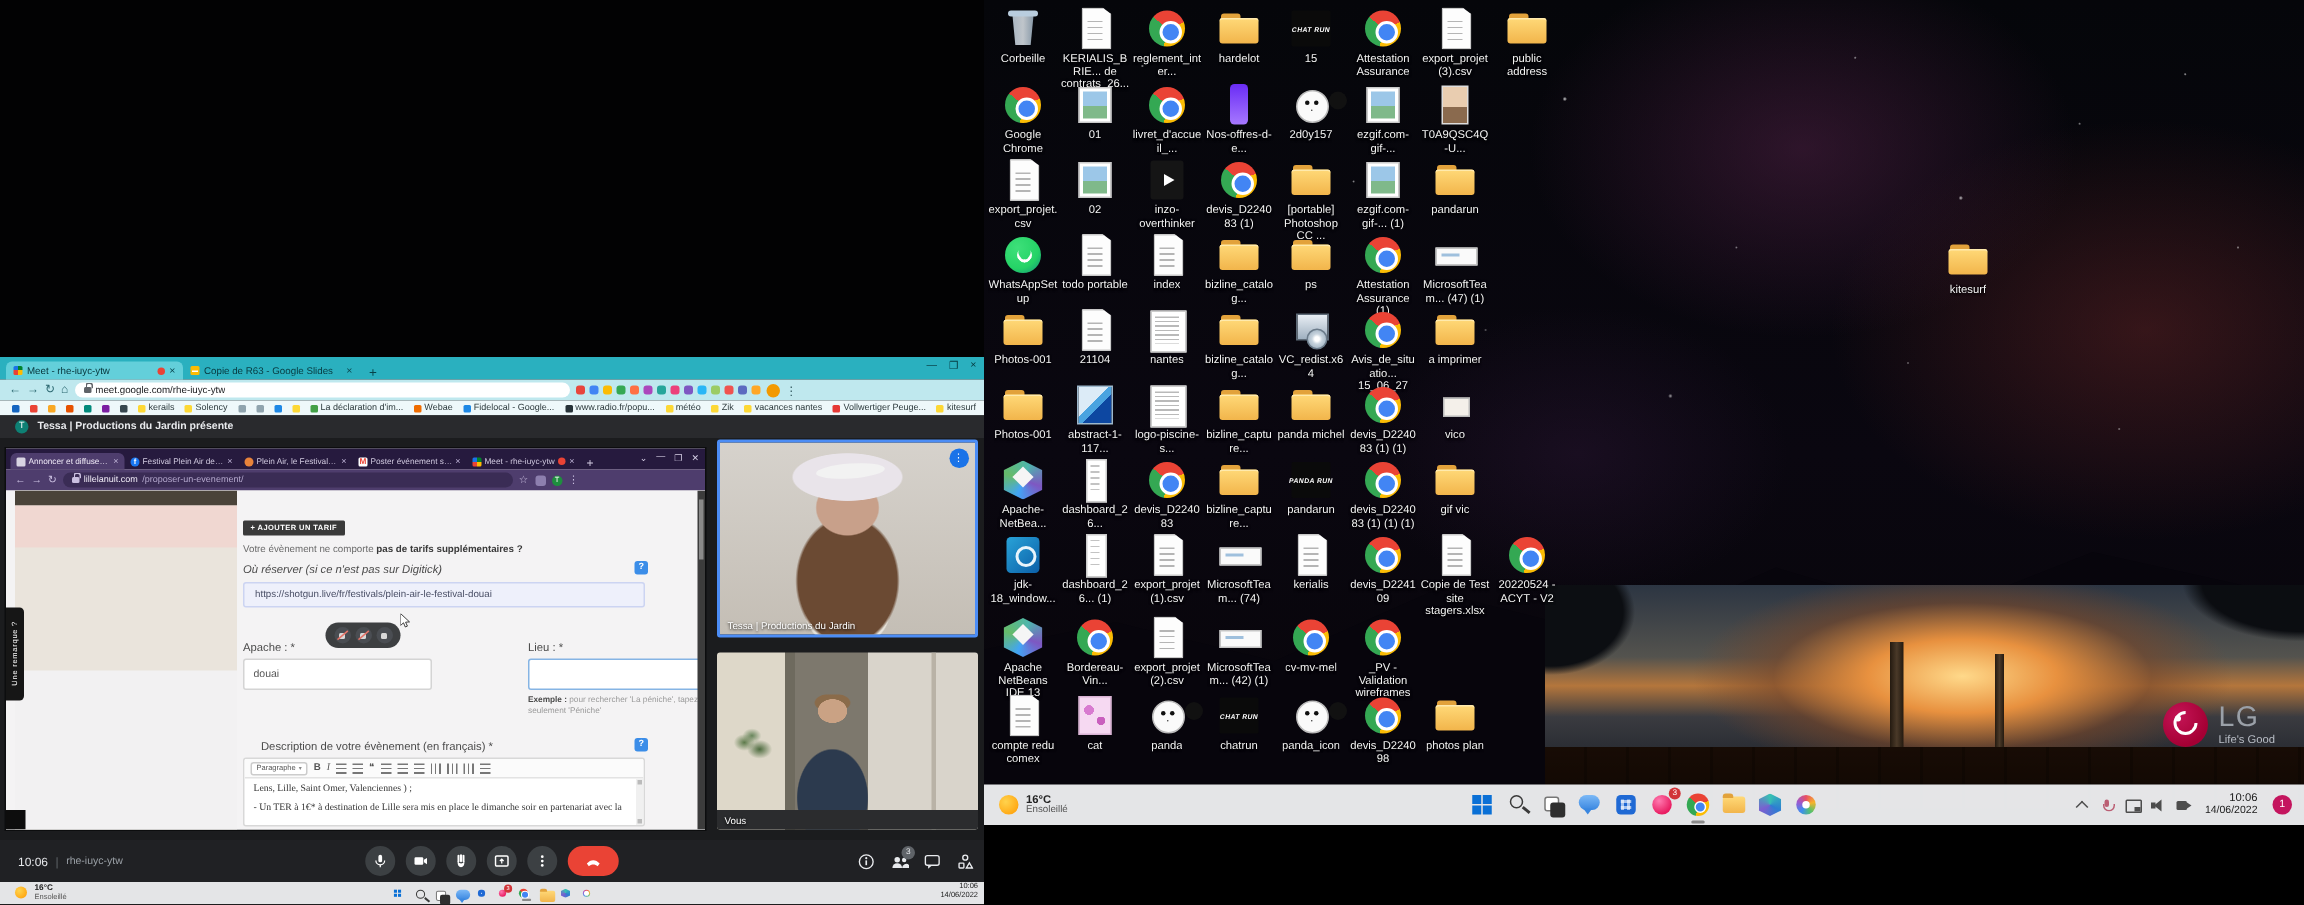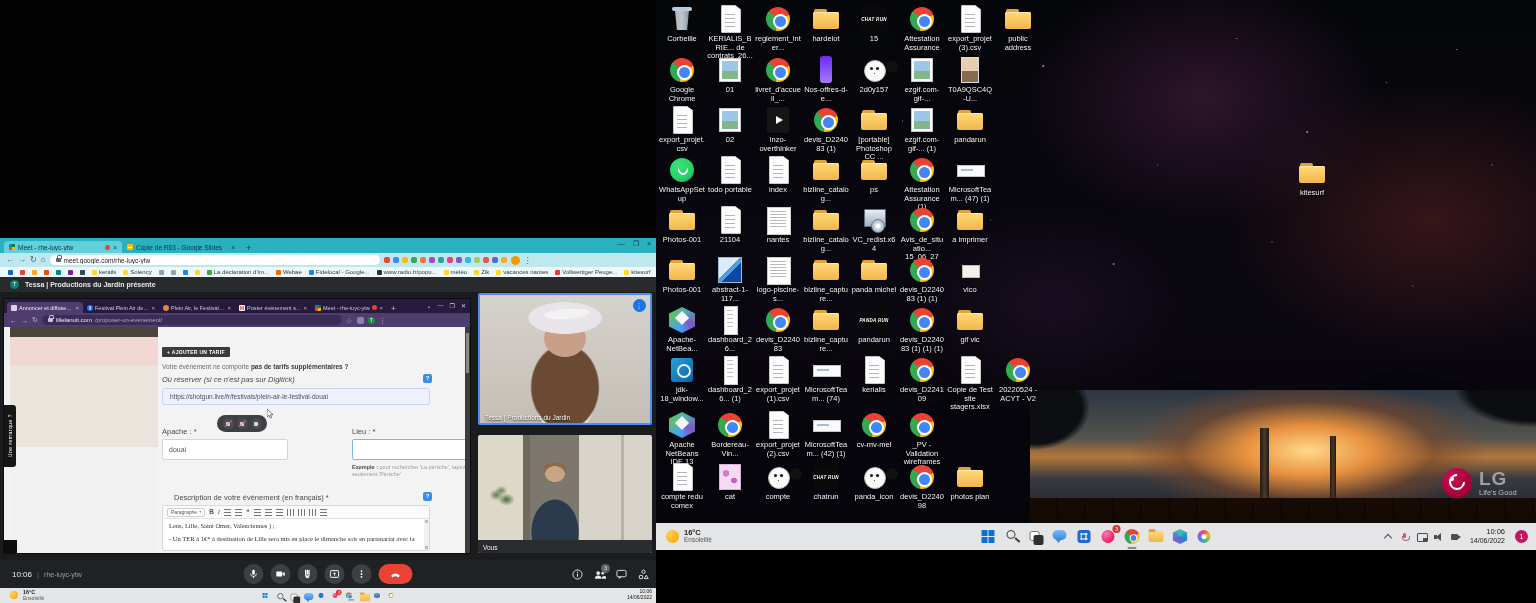--- a/index.html
+++ b/index.html
@@ -42,21 +42,21 @@
   #pier-tree-l{position:absolute;left:-20px;top:0;width:120px;height:90px;background:
       radial-gradient(80px 60px at 20% 20%,#0c0e12 60%,transparent 70%);}
   #pier-tree-r{position:absolute;right:-30px;top:-10px;width:160px;height:80px;background:
       radial-gradient(110px 55px at 80% 10%,#0b0d11 60%,transparent 72%);}
 
   
   #lg-logo{position:absolute;left:786px;top:468px;display:flex;align-items:center;gap:7px;}
   #lg-mark{width:30px;height:30px;border-radius:50%;background:radial-gradient(circle at 35% 32%,#c41456,#a50034 70%);position:relative;}
   #lg-mark .lg-eye{position:absolute;left:8px;top:9px;width:4px;height:4px;border-radius:50%;background:#fff;}
   #lg-mark .lg-face{position:absolute;left:7px;top:6px;width:16px;height:16px;border:2px solid #fff;border-radius:50%;border-top-color:transparent;transform:rotate(45deg);}
-  #lg-text .lg-big{font-size:19px;font-weight:bold;color:#9aa0a8;letter-spacing:1px;line-height:18px;}
+  #lg-text .lg-big{font-size:19px;font-weight:normal;color:#9aa0a8;letter-spacing:1px;line-height:18px;}
   #lg-text .lg-small{font-size:7.5px;color:#b9bec6;}
 
   
   .dt-row{position:absolute;left:2px;display:flex;}
   .dt-cell{width:48px;display:flex;flex-direction:column;align-items:center;cursor:default;}
   .dt-label{margin-top:1px;font-size:7.5px;line-height:8.5px;color:#f4f4f4;text-align:center;
     text-shadow:0 1px 2px rgba(0,0,0,.95),0 0 2px rgba(0,0,0,.8);max-width:46px;max-height:26px;overflow:hidden;word-break:break-word;}
   .ic{width:30px;height:30px;position:relative;flex:none;}
   .ic.folder::before{content:"";position:absolute;left:3px;top:5px;width:13px;height:6px;border-radius:2px 2px 0 0;background:#e2a23b;}
   .ic.folder::after{content:"";position:absolute;left:2px;top:8px;width:26px;height:17px;border-radius:2px;
@@ -630,21 +630,21 @@
           <div class="dt-cell">
             <div class="ic doc"></div>
             <div class="dt-label">compte redu comex</div>
           </div>
           <div class="dt-cell">
             <div class="ic img-cat"></div>
             <div class="dt-label">cat</div>
           </div>
           <div class="dt-cell">
             <div class="ic img-panda"></div>
-            <div class="dt-label">compte</div>
+            <div class="dt-label">panda</div>
           </div>
           <div class="dt-cell">
             <div class="ic chatrun">
               <span class="icon-mini-text">CHAT RUN</span>
             </div>
             <div class="dt-label">chatrun</div>
           </div>
           <div class="dt-cell">
             <div class="ic img-panda"></div>
             <div class="dt-label">panda_icon</div>

